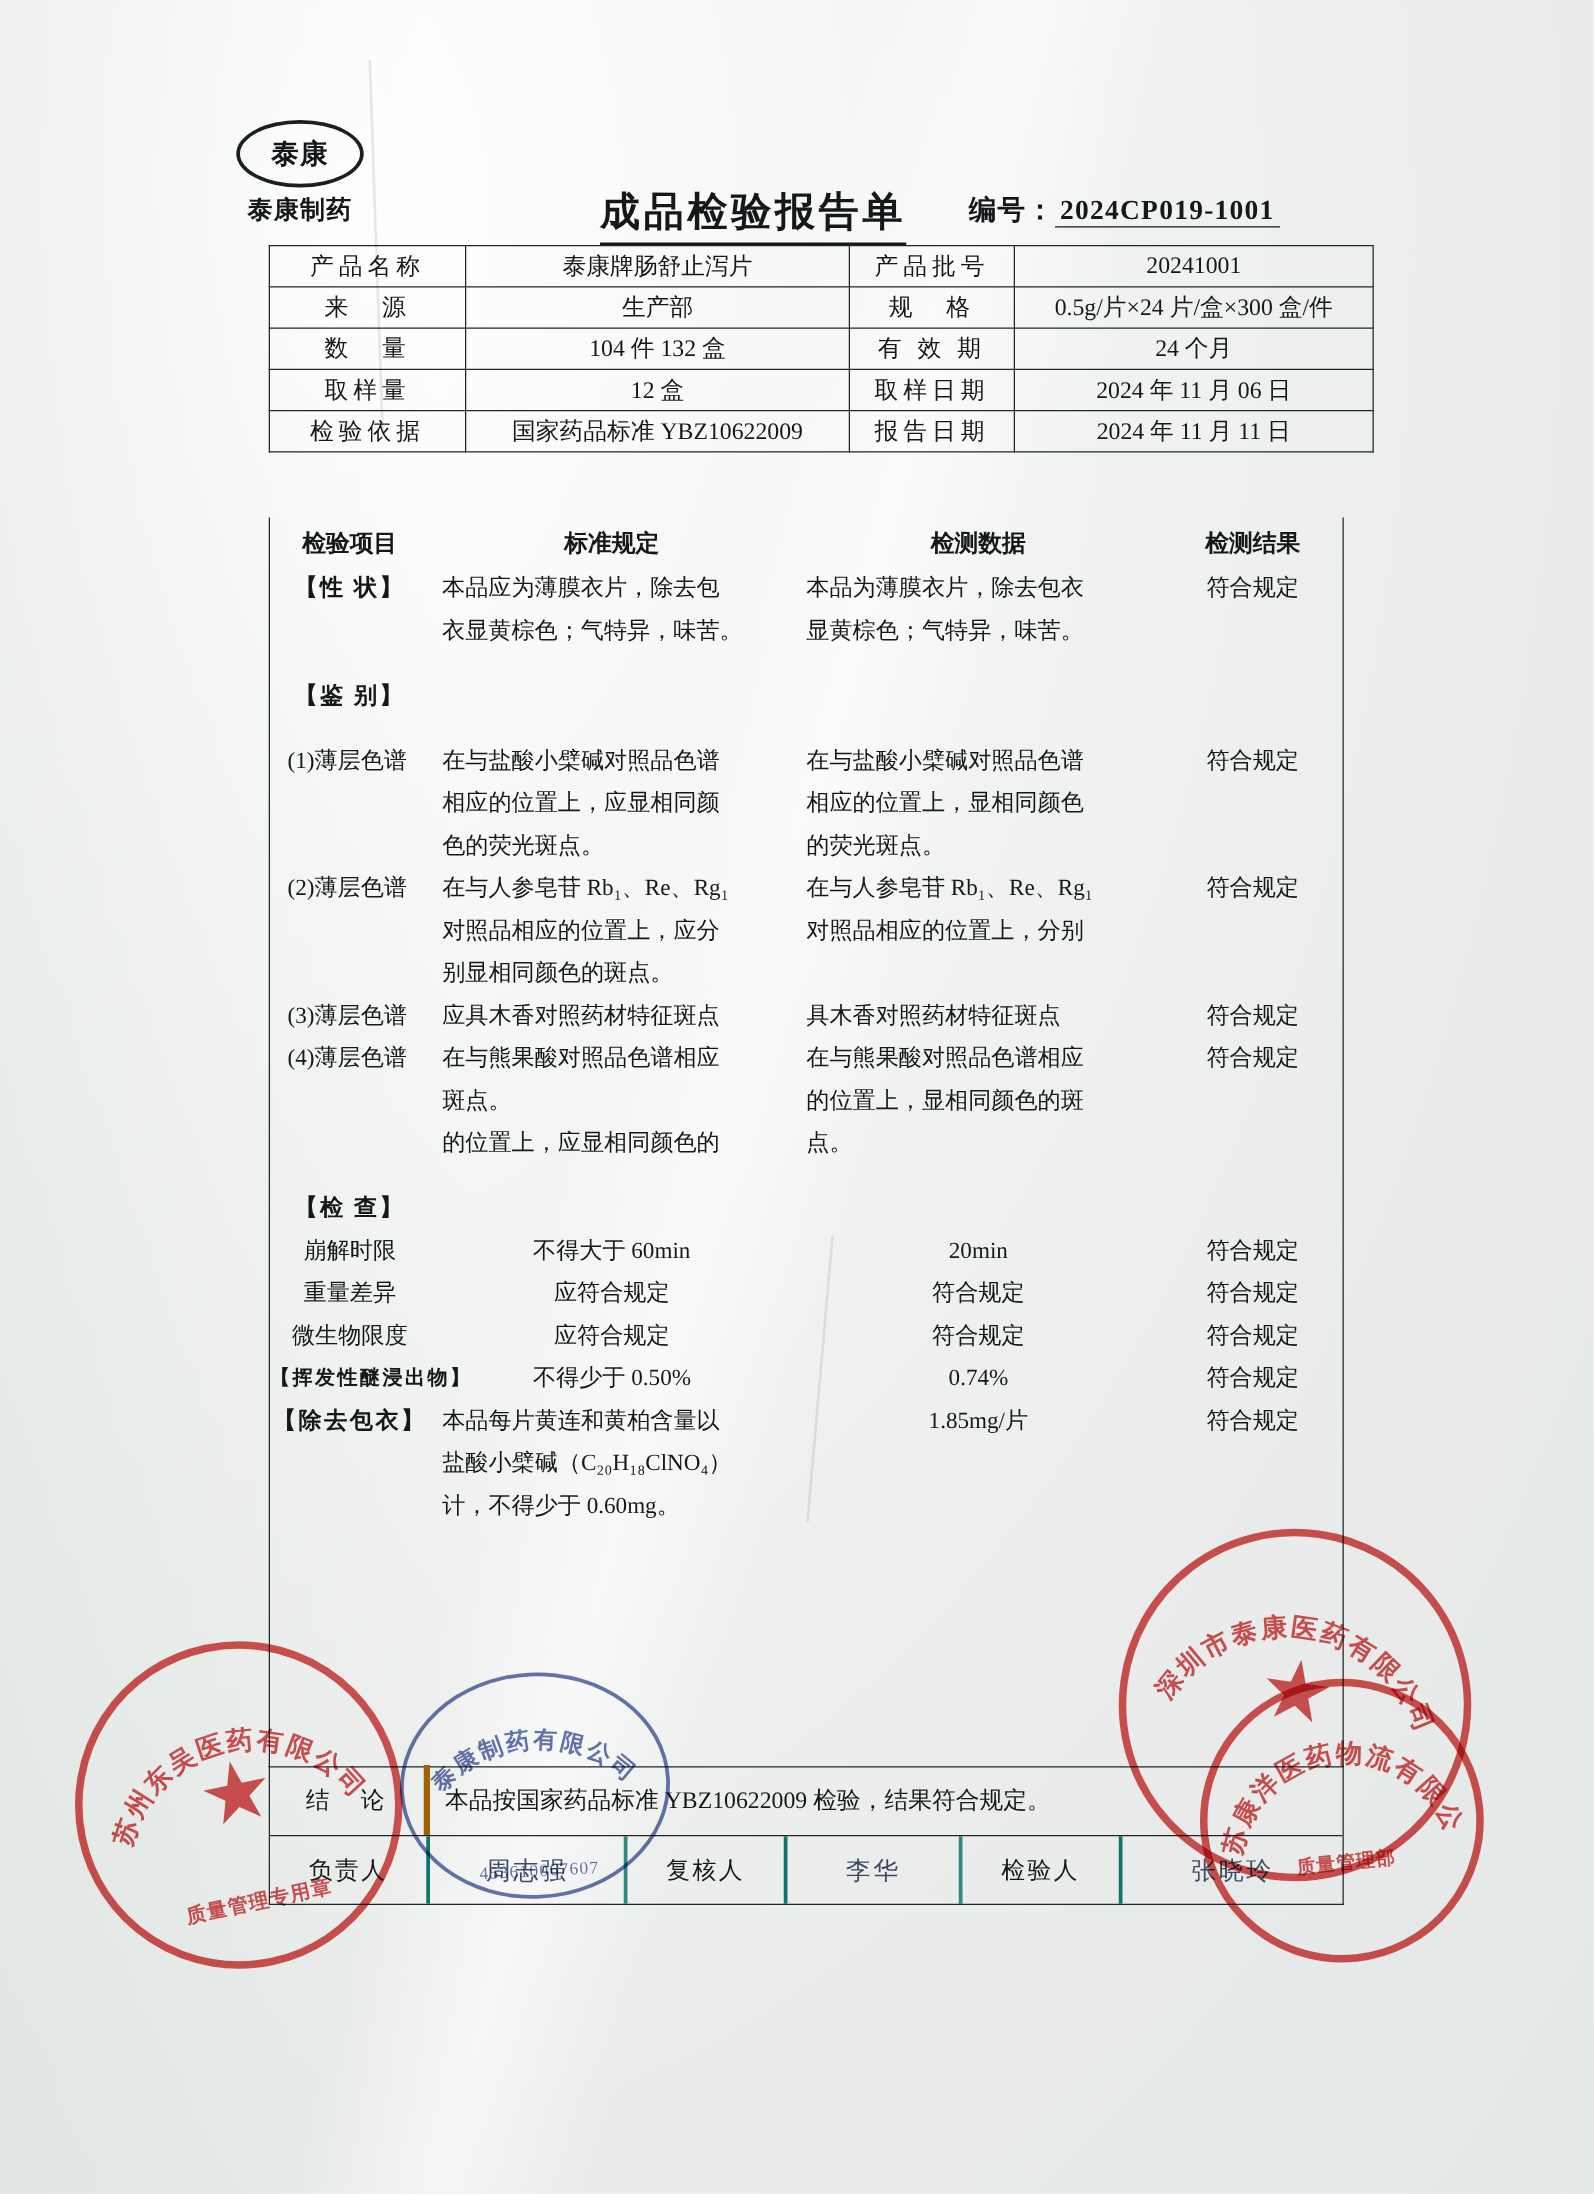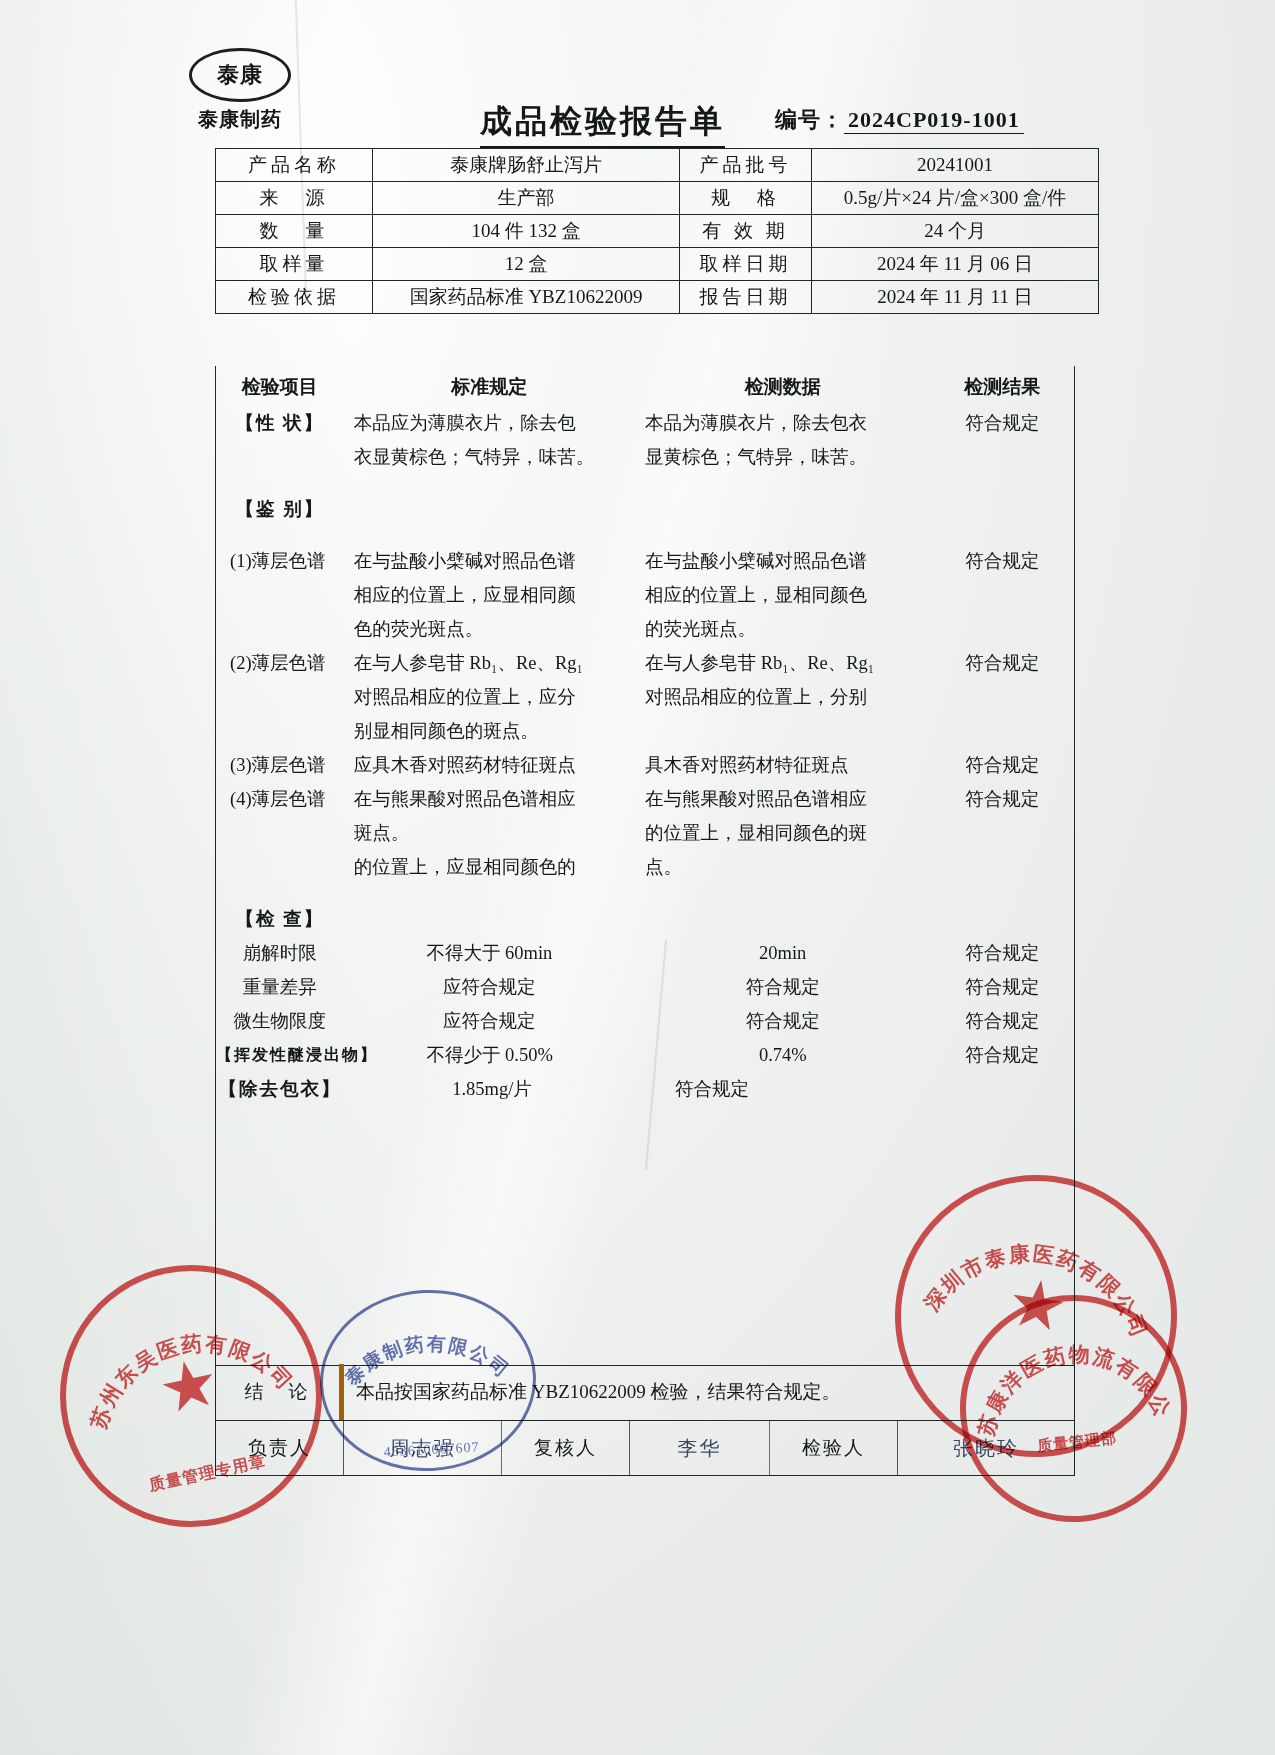--- a/index.html
+++ b/index.html
@@ -17,21 +17,21 @@
     background:
       radial-gradient(ellipse at 20% 10%, #ffffff 0%, #f3f5f3 35%, #e9ecea 70%, #e3e7e5 100%);
   }
   .scan-bg:after{
     content:"";position:absolute;inset:0;
     background:
       linear-gradient(105deg, rgba(255,255,255,0) 40%, rgba(255,255,255,.55) 47%, rgba(255,255,255,0) 54%),
       linear-gradient(88deg, rgba(200,210,205,.25) 0%, rgba(255,255,255,0) 30%);
     pointer-events:none;
   }
-  .page{position:absolute;inset:0;}
+  .page{position:absolute;inset:0;margin-top:48px;}
 
   
   .logo{
     position:absolute;left:185px;top:48px;width:110px;text-align:center;
   }
   .logo .mark{
     width:96px;height:48px;margin:0 auto;
     border:3px solid #1a1f22;border-radius:50%/50%;
     position:relative;
   }
@@ -110,21 +110,21 @@
   .concl-row{display:flex;border-bottom:1px solid #20262a;}
   .concl-lab{
     width:128px;min-height:56px;display:flex;align-items:center;justify-content:center;
     font-size:19px;letter-spacing:3px;border-right:5px solid #a16207;box-sizing:border-box;
   }
   .concl-txt{flex:1;display:flex;align-items:center;padding-left:12px;font-size:19px;}
   .sign-row{display:flex;height:54px;}
   .sign-cell{
     display:flex;align-items:center;justify-content:center;
     font-size:19px;letter-spacing:2px;box-sizing:border-box;
-    border-right:1px solid #0f766e;
+    border-right:3px solid #0f766e;
   }
   .sign-cell:last-child{border-right:none;}
   .sl{width:128px;}
   .sv{width:158px;}
   .sl2{width:128px;}
   .sv2{width:140px;}
   .sl3{width:128px;}
   .sv3{flex:1;}
   .sig{font-family:"Liberation Serif",serif;font-size:20px;color:#1b2b4a;opacity:.85;}
 
@@ -341,20 +341,25 @@
 
     <div class="row">
       <div class="c1 center bracket" style="font-size:16px;">【挥发性醚浸出物】</div>
       <div class="c2 cell-center">不得少于 0.50%</div>
       <div class="c3 cell-center">0.74%</div>
       <div class="c4">符合规定</div>
     </div>
 
     <div class="row">
       <div class="c1 center bracket">【除去包衣】</div>
+      <div class="c2">
+        <div>本品每片黄连和黄柏含量以</div>
+        <div>盐酸小檗碱（C₂₀H₁₈ClNO₄）</div>
+        <div>计，不得少于 0.60mg。</div>
+      </div>
       <div class="c3 cell-center">1.85mg/片</div>
       <div class="c4">符合规定</div>
     </div>
 
     <div style="height:76px;"></div>
   </div>
 
   <div class="concl">
     <div class="concl-row">
       <div class="concl-lab">结　论</div>

